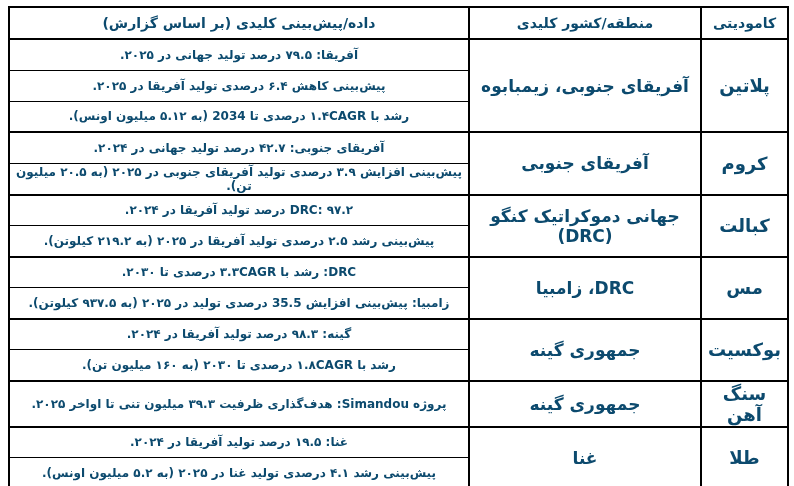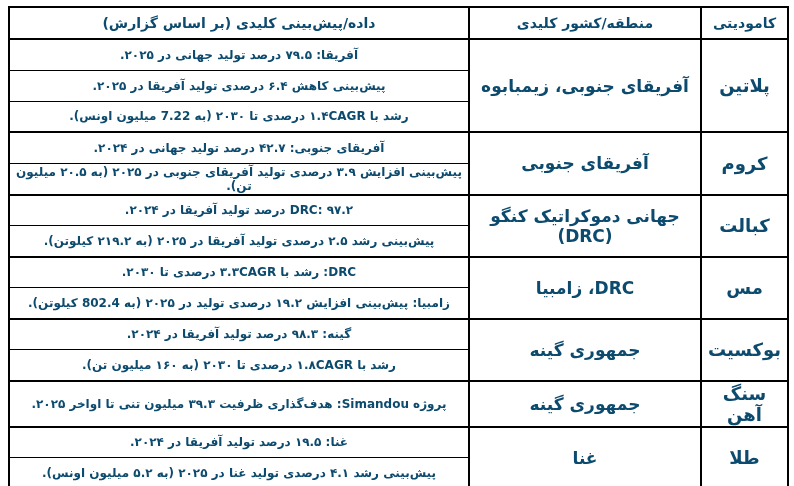--- a/index.html
+++ b/index.html
@@ -71,21 +71,21 @@
 
       <tr class="group-start">
         <td class="commodity-cell" rowspan="3">پلاتین</td>
         <td class="region-cell" rowspan="3">آفریقای جنوبی، زیمبابوه</td>
         <td class="data-cell">آفریقا: ۷۹.۵ درصد تولید جهانی در ۲۰۲۵.</td>
       </tr>
       <tr>
         <td class="data-cell">پیش‌بینی کاهش ۶.۴ درصدی تولید آفریقا در ۲۰۲۵.</td>
       </tr>
       <tr>
-        <td class="data-cell">رشد با ۱.۴CAGR درصدی تا ۲۰۳۰ (به 7.22 میلیون اونس).</td>
+        <td class="data-cell">رشد با ۱.۴CAGR درصدی تا 2034 (به ۵.۱۲ میلیون اونس).</td>
       </tr>
 
       <tr class="group-start">
         <td class="commodity-cell" rowspan="2">کروم</td>
         <td class="region-cell" rowspan="2">آفریقای جنوبی</td>
         <td class="data-cell">آفریقای جنوبی: ۴۲.۷ درصد تولید جهانی در ۲۰۲۴.</td>
       </tr>
       <tr>
         <td class="data-cell">پیش‌بینی افزایش ۳.۹ درصدی تولید آفریقای جنوبی در ۲۰۲۵ (به ۲۰.۵ میلیون تن).</td>
       </tr>
@@ -98,21 +98,21 @@
       <tr>
         <td class="data-cell">پیش‌بینی رشد ۲.۵ درصدی تولید آفریقا در ۲۰۲۵ (به ۲۱۹.۲ کیلوتن).</td>
       </tr>
 
       <tr class="group-start">
         <td class="commodity-cell" rowspan="2">مس</td>
         <td class="region-cell" rowspan="2">DRC، زامبیا</td>
         <td class="data-cell">DRC: رشد با ۳.۳CAGR درصدی تا ۲۰۳۰.</td>
       </tr>
       <tr>
-        <td class="data-cell">زامبیا: پیش‌بینی افزایش ۱۹.۲ درصدی تولید در ۲۰۲۵ (به 802.4 کیلوتن).</td>
+        <td class="data-cell">زامبیا: پیش‌بینی افزایش 35.5 درصدی تولید در ۲۰۲۵ (به ۹۳۷.۵ کیلوتن).</td>
       </tr>
 
       <tr class="group-start">
         <td class="commodity-cell" rowspan="2">بوکسیت</td>
         <td class="region-cell" rowspan="2">جمهوری گینه</td>
         <td class="data-cell">گینه: ۹۸.۳ درصد تولید آفریقا در ۲۰۲۴.</td>
       </tr>
       <tr>
         <td class="data-cell">رشد با ۱.۸CAGR درصدی تا ۲۰۳۰ (به ۱۶۰ میلیون تن).</td>
       </tr>

